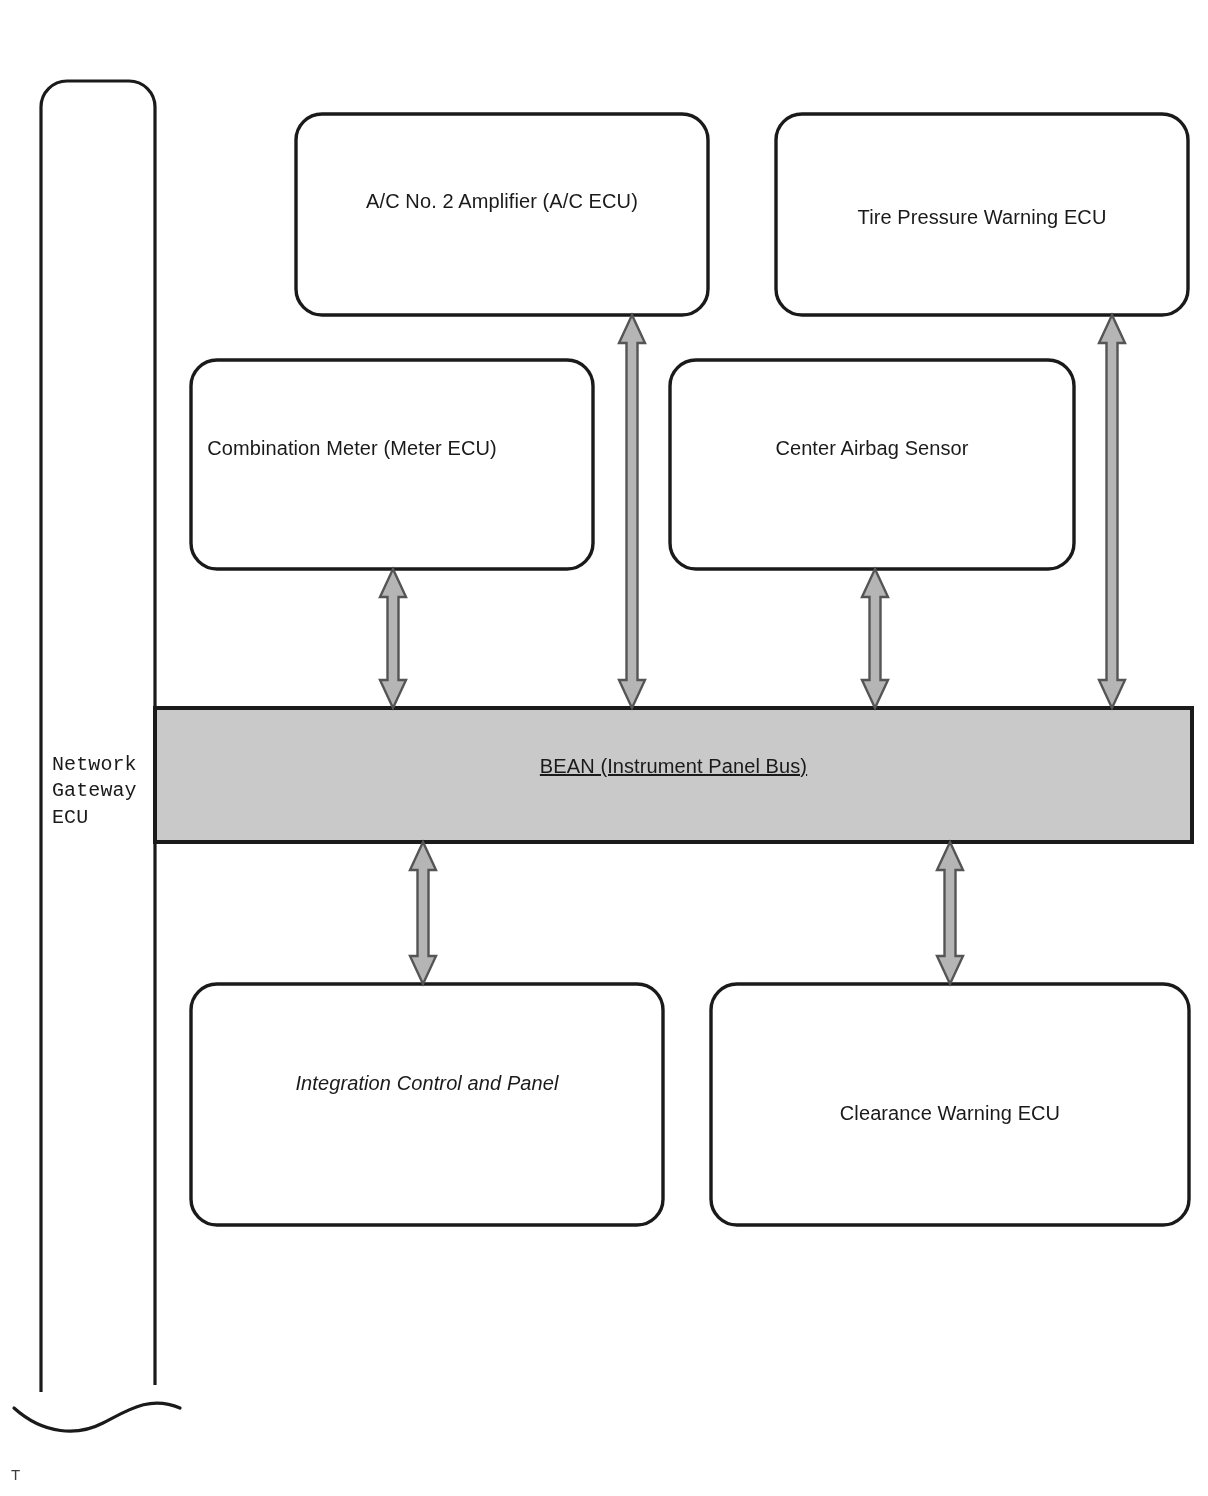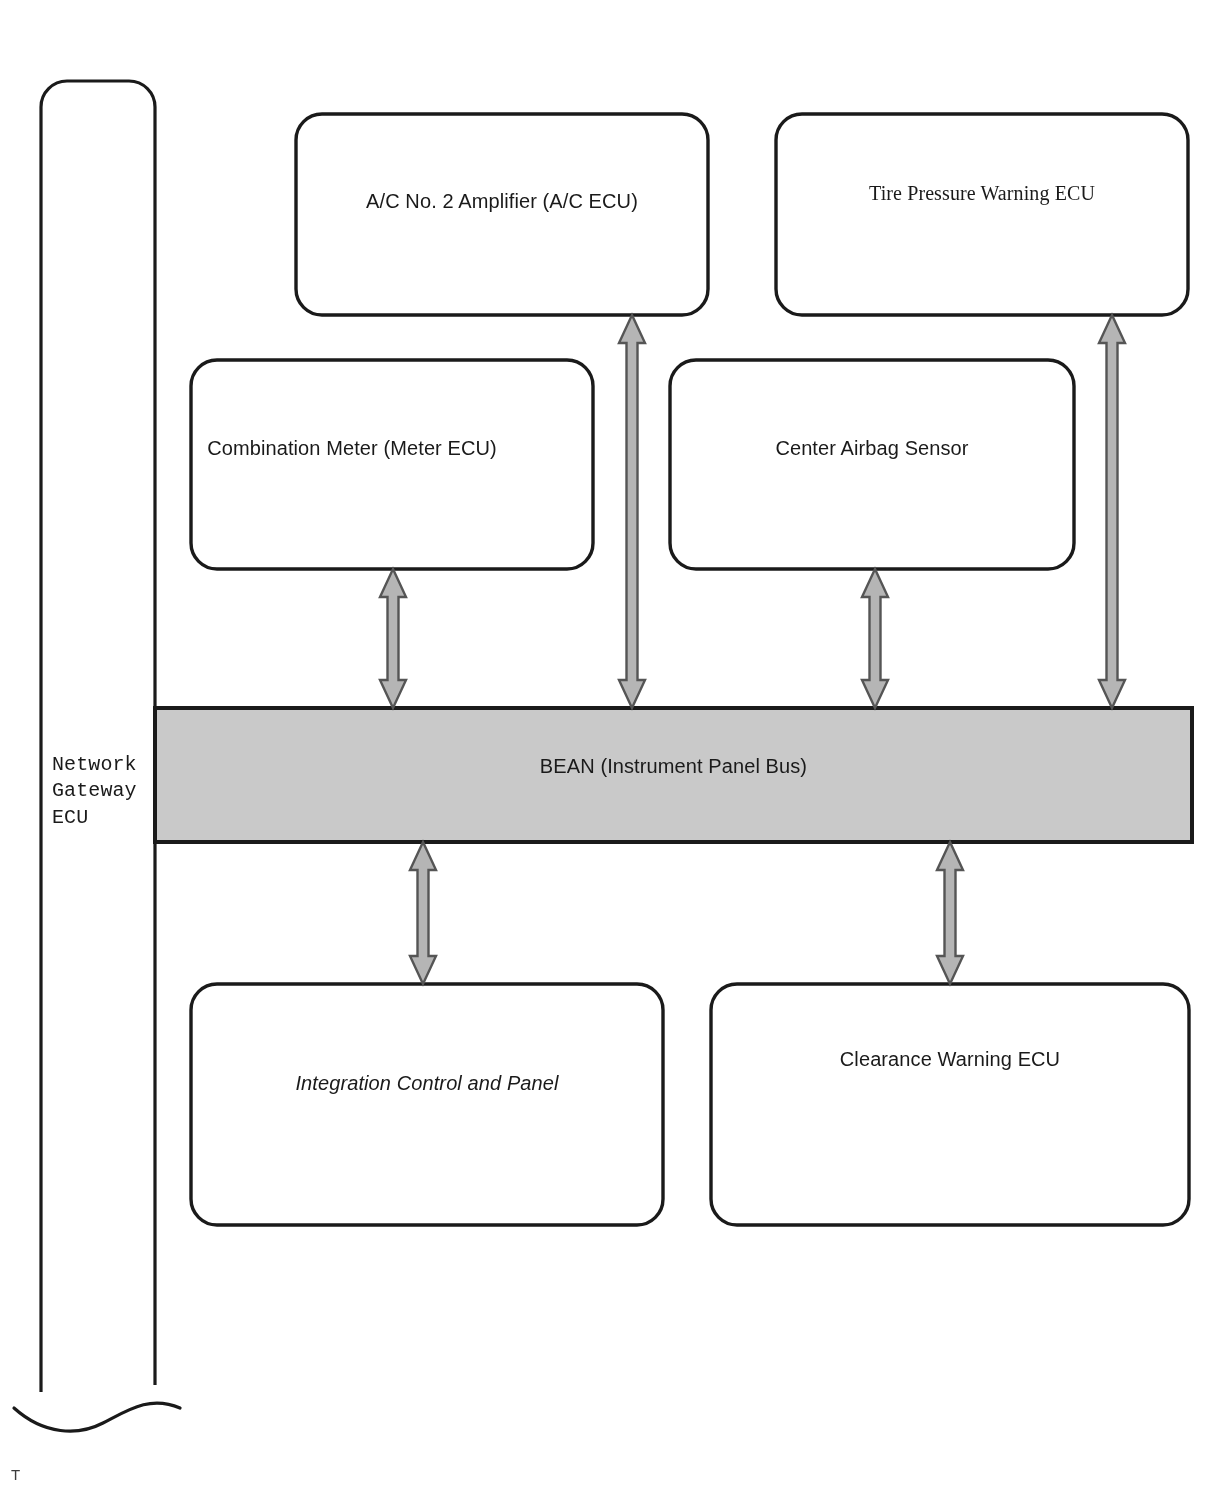--- a/index.html
+++ b/index.html
@@ -111,29 +111,29 @@
     <g>
       <path d="M 950 842 L 963 870 L 955.5 870 L 955.5 956 L 963 956 L 950 984
                L 937 956 L 944.5 956 L 944.5 870 L 937 870 Z" fill="#b5b5b5" stroke="#555555" stroke-width="2.4" stroke-linejoin="miter"></path>
     </g>
   </svg>
 
   <div class="node-label left-align" style="left:52px; top:752px; width:100px;">Network
 Gateway
 ECU</div>
 
-  <div class="bus-label" style="left:155px; top:755px; width:1037px;">BEAN (Instrument Panel Bus)</div>
+  <div class="bus-label" style="left:155px; top:755px; width:1037px;text-decoration:underline;">BEAN (Instrument Panel Bus)</div>
 
   <div class="node-label" style="left:296px; top:188px; width:412px;">A/C No. 2 Amplifier (A/C ECU)</div>
 
-  <div class="node-label" style="left:776px; top:180px; width:412px;font-family:Liberation Serif, serif;">Tire Pressure Warning ECU</div>
+  <div class="node-label" style="left:776px; top:204px; width:412px;">Tire Pressure Warning ECU</div>
 
   <div class="node-label" style="left:191px; top:435px; width:322px;">Combination Meter (Meter ECU)</div>
 
   <div class="node-label" style="left:670px; top:435px; width:404px;text-align:center;">Center Airbag Sensor</div>
 
   <div class="node-label" style="left:191px; top:1070px; width:472px;font-style:italic;">Integration Control and Panel</div>
 
-  <div class="node-label" style="left:711px; top:1046px; width:478px;">Clearance Warning ECU</div>
+  <div class="node-label" style="left:711px; top:1100px; width:478px;">Clearance Warning ECU</div>
 
   <div class="corner-mark" style="left:11px; top:1466px;">T</div>
 
 </div>
 
 </body></html>

